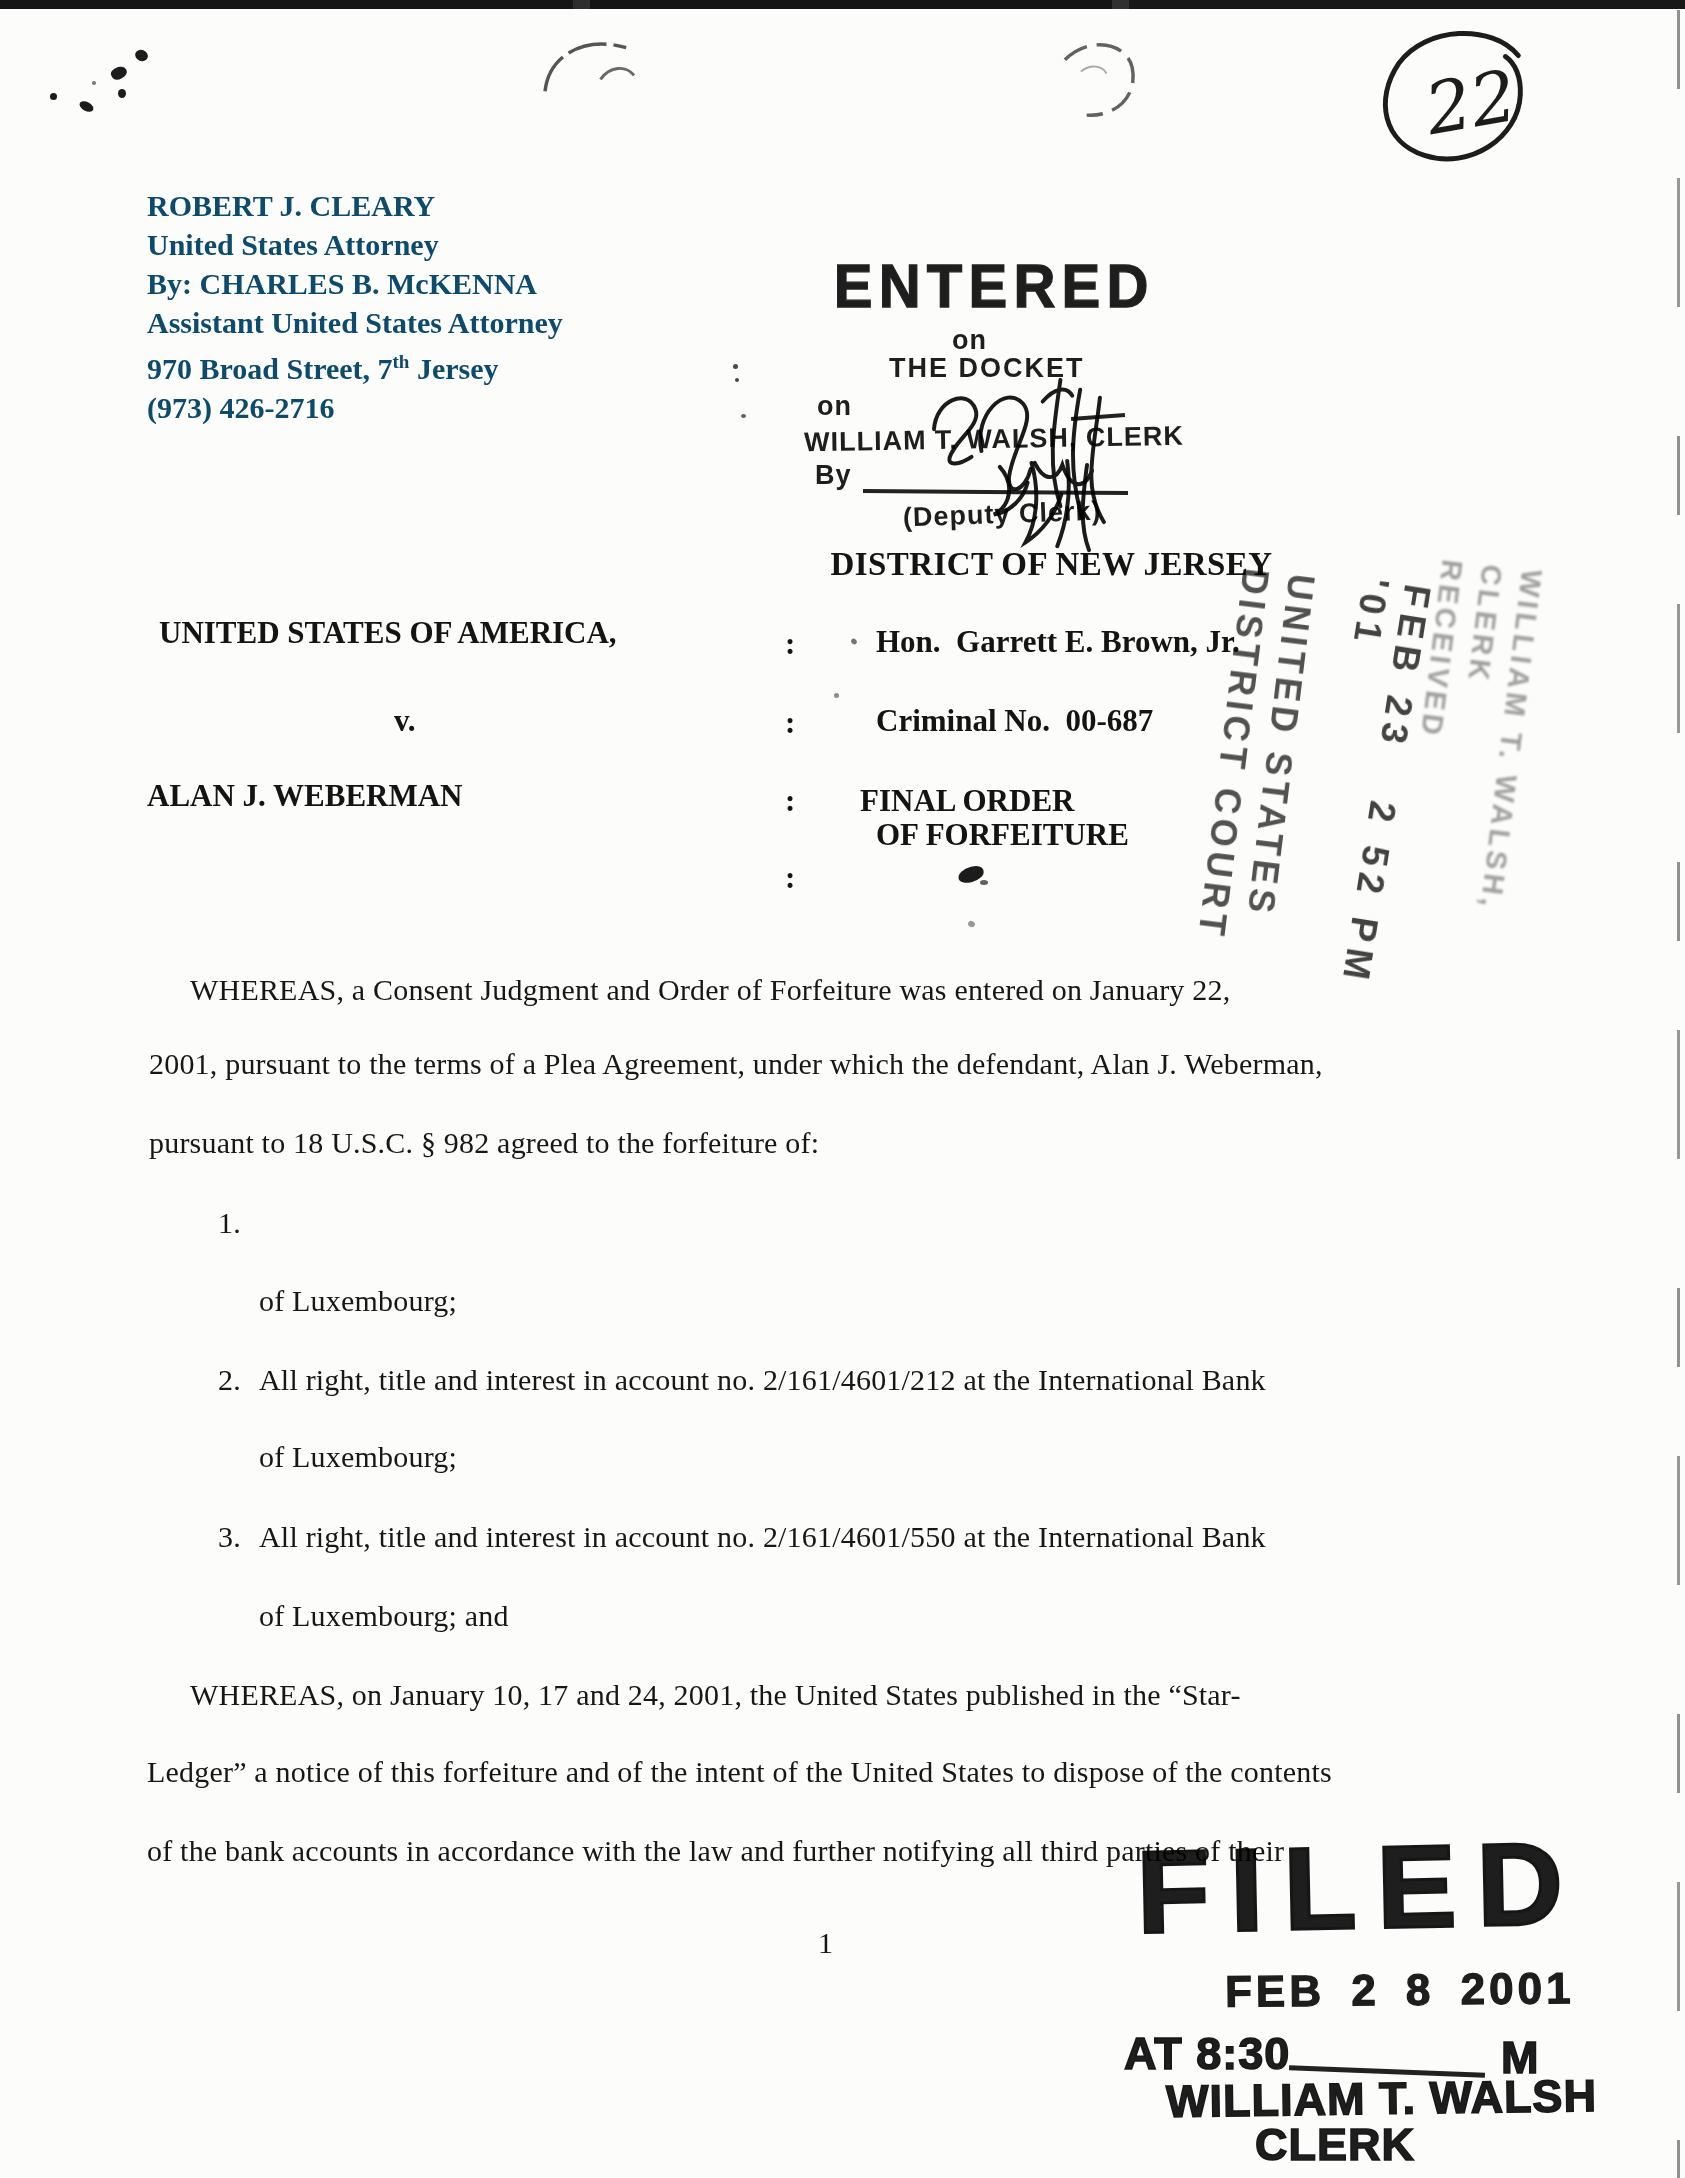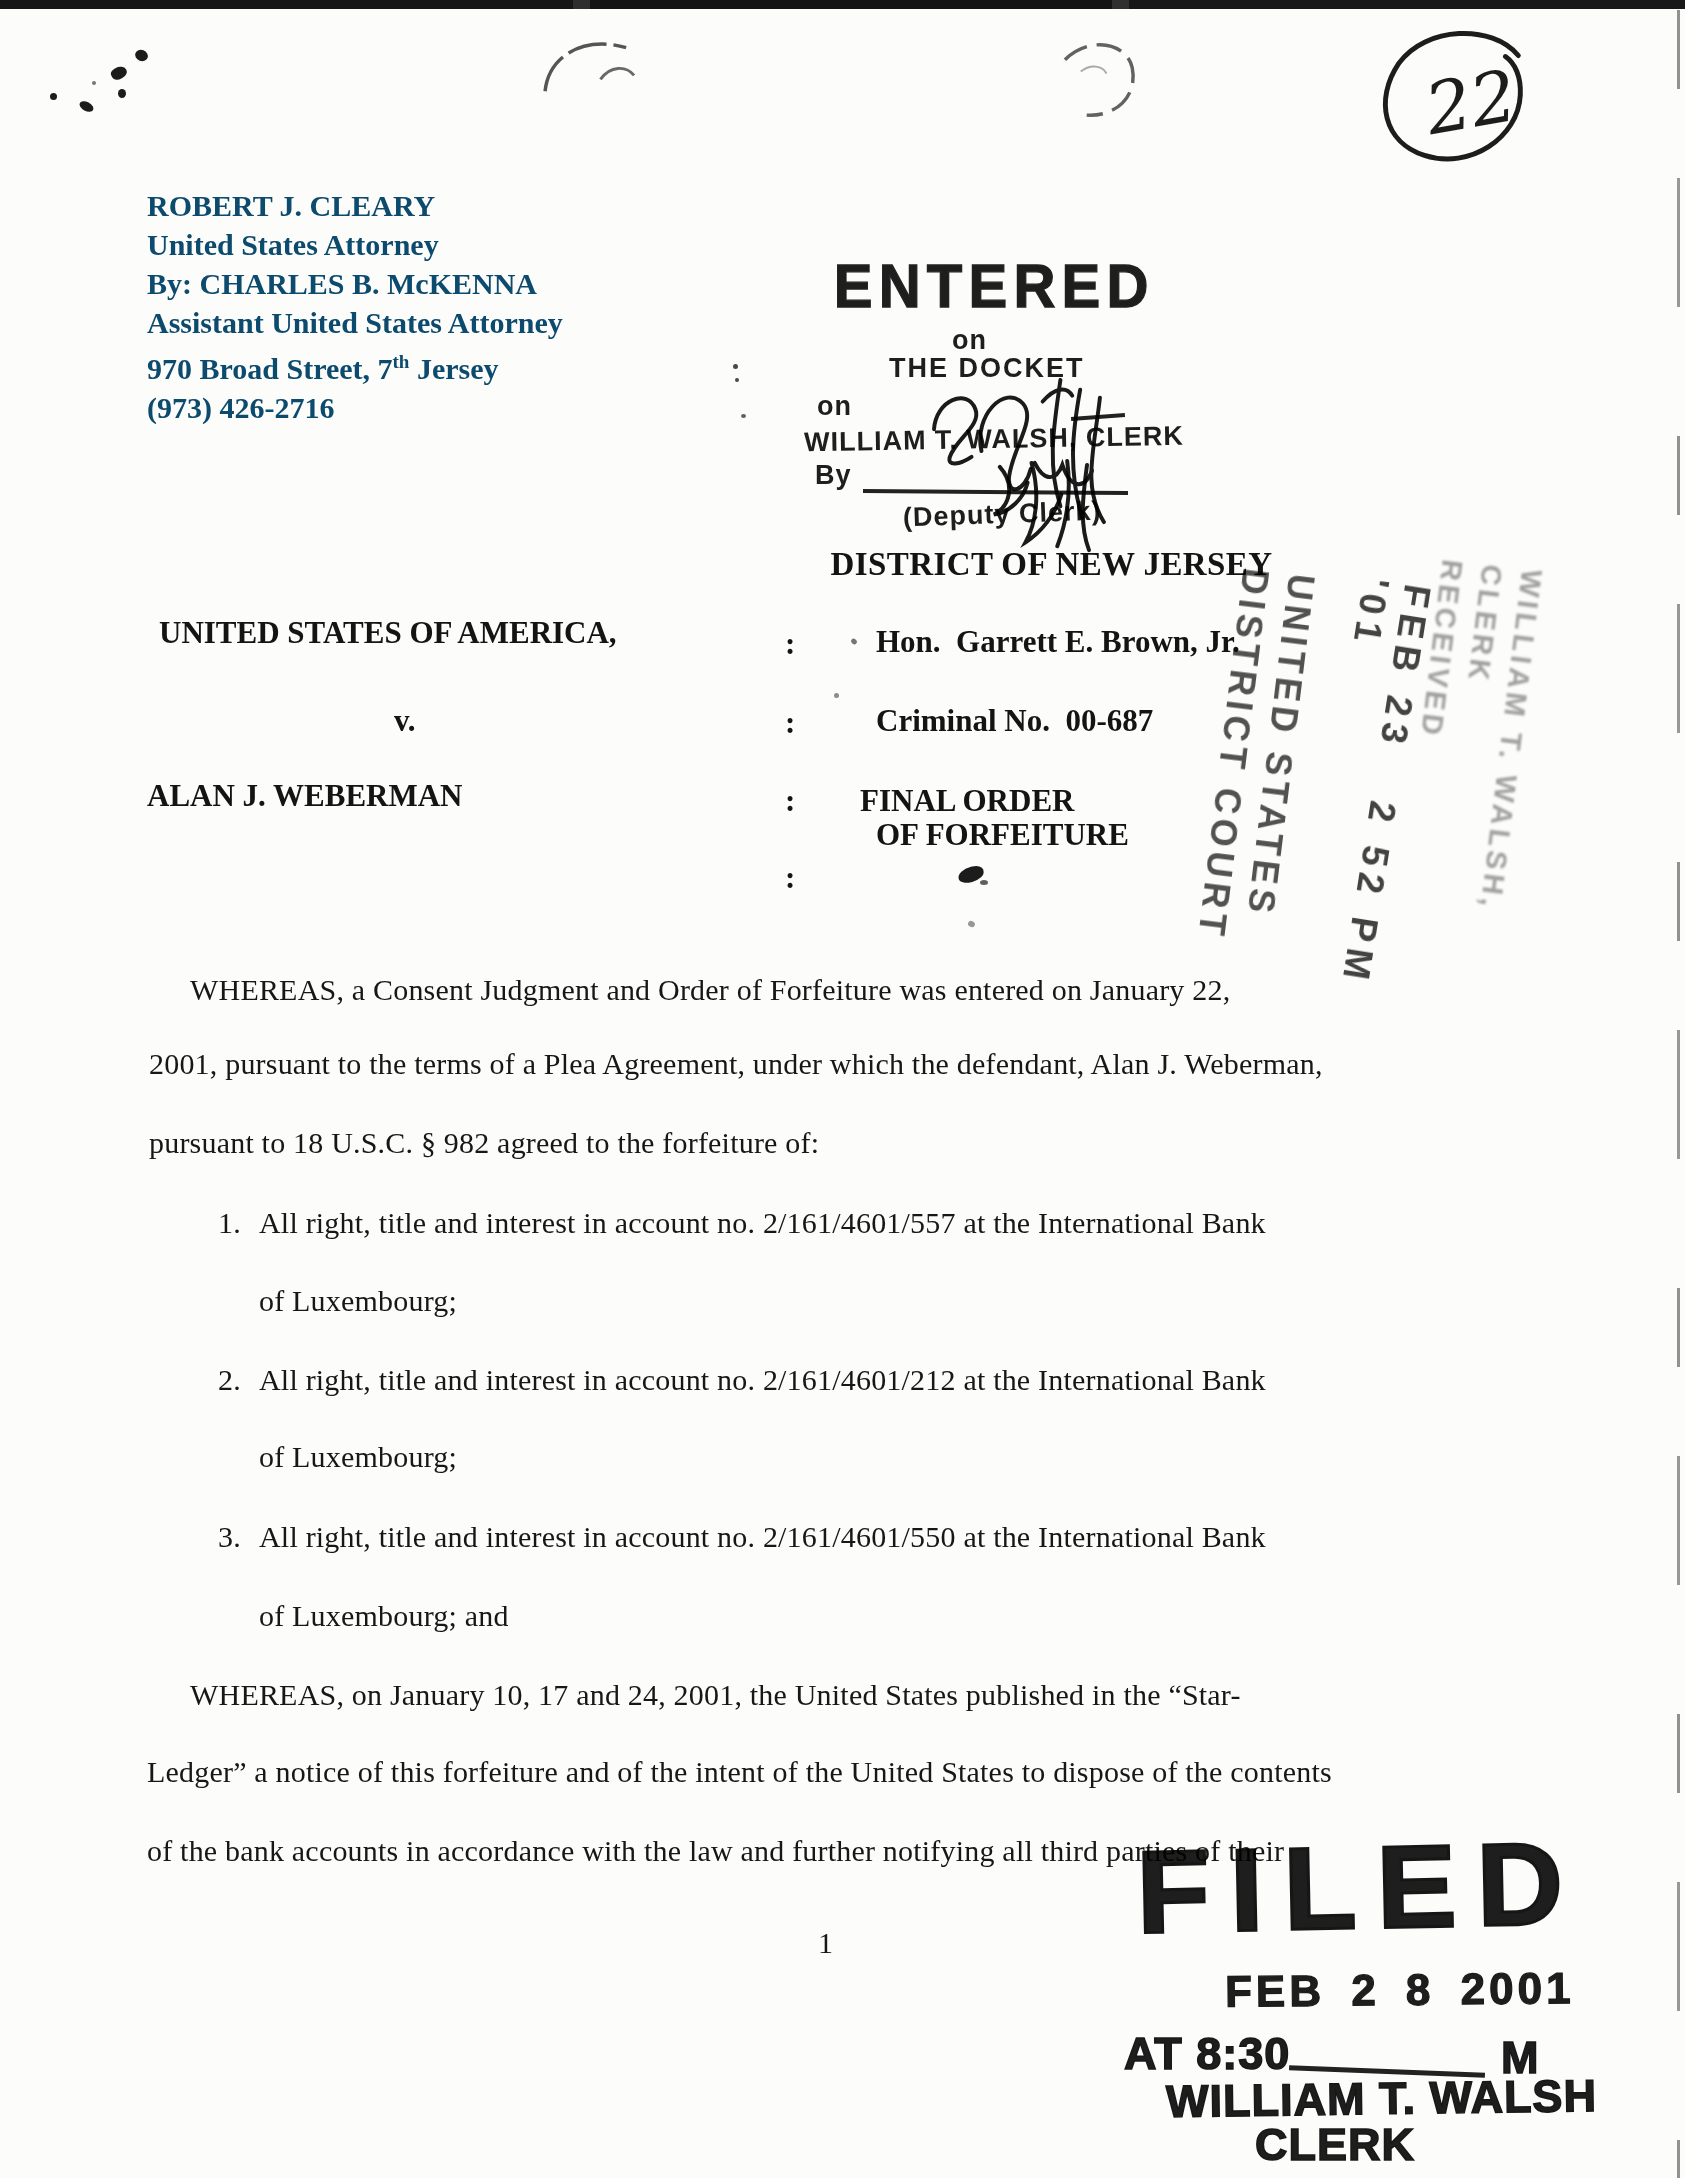--- a/index.html
+++ b/index.html
@@ -133,21 +133,20 @@
   <div class="abs recv recv-faint" style="left:1552px;top:572px;width:436px;transform:rotate(97deg);">
     <div class="t">WILLIAM T. WALSH, CLERK</div>
     <div class="t">RECEIVED</div>
   </div>
 
   <div class="abs typed t" style="left:190px;top:972px;">WHEREAS, a Consent Judgment and Order of Forfeiture was entered on January 22,</div>
   <div class="abs typed t" style="left:149px;top:1046px;">2001, pursuant to the terms of a Plea Agreement, under which the defendant, Alan J. Weberman,</div>
   <div class="abs typed t" style="left:149px;top:1125px;">pursuant to 18 U.S.C. § 982 agreed to the forfeiture of:</div>
 
   <div class="abs typed t" style="left:218px;top:1205px;">1.</div>
-  <div class="abs typed t" style="left:259px;top:1205px;">All right, title and interest in account no. 2/161/4601/557 at the International Bank</div>
   <div class="abs typed t" style="left:259px;top:1283px;">of Luxembourg;</div>
 
   <div class="abs typed t" style="left:218px;top:1362px;">2.</div>
   <div class="abs typed t" style="left:259px;top:1362px;">All right, title and interest in account no. 2/161/4601/212 at the International Bank</div>
   <div class="abs typed t" style="left:259px;top:1439px;">of Luxembourg;</div>
 
   <div class="abs typed t" style="left:218px;top:1519px;">3.</div>
   <div class="abs typed t" style="left:259px;top:1519px;">All right, title and interest in account no. 2/161/4601/550 at the International Bank</div>
   <div class="abs typed t" style="left:259px;top:1598px;">of Luxembourg; and</div>
 

